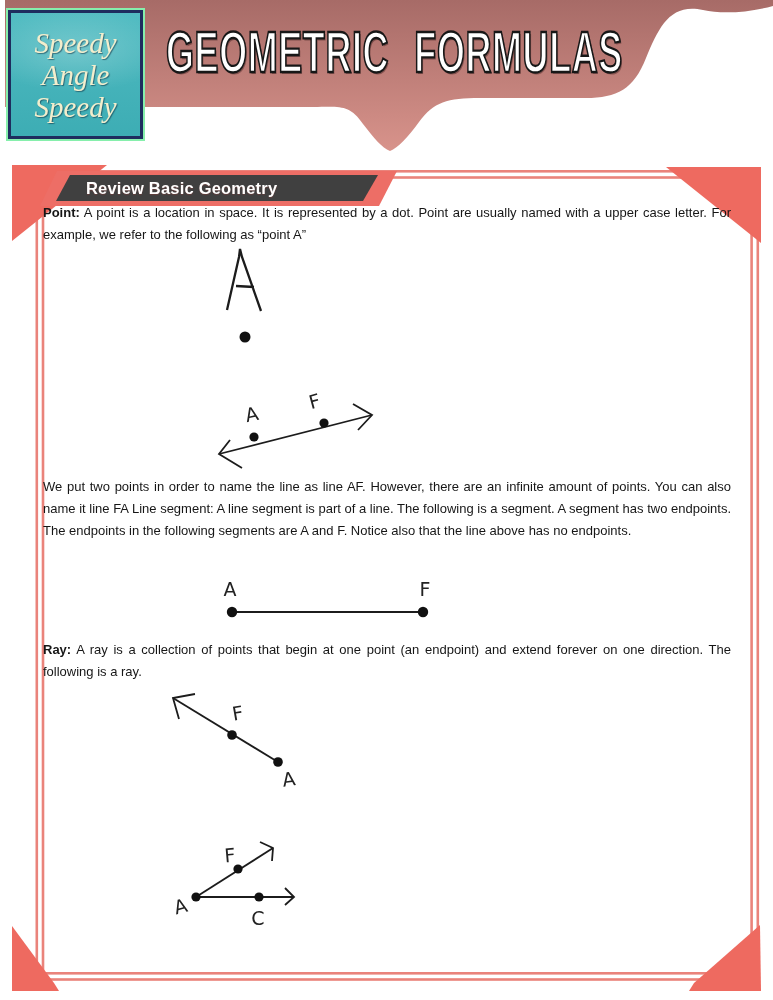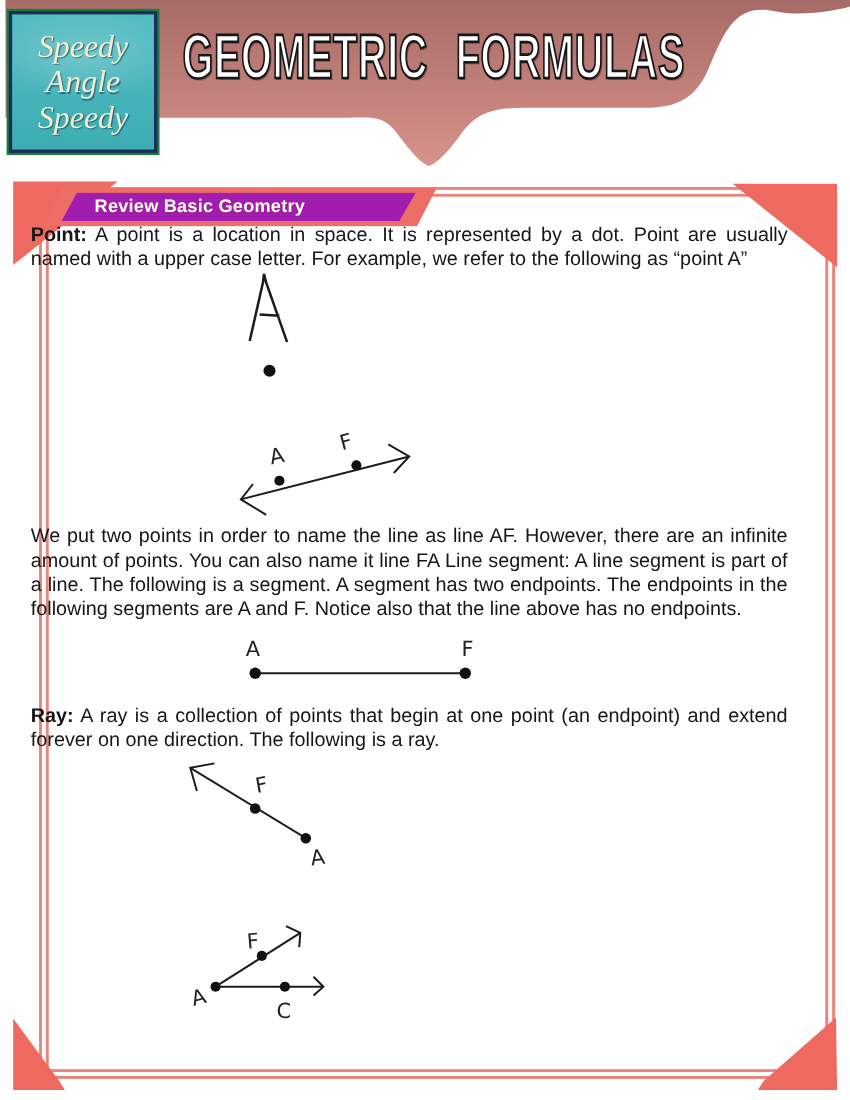--- a/index.html
+++ b/index.html
@@ -5,21 +5,21 @@
   html,body{margin:0;padding:0;background:#ffffff;}
   .page{
     position:relative;width:773px;height:1000px;background:#ffffff;
     font-family:"Liberation Sans", sans-serif;overflow:hidden;
   }
   .abs{position:absolute;}
   
   .header-svg{position:absolute;left:0;top:0;}
   .logo{
     position:absolute;left:6px;top:8px;width:139px;height:133px;
-    background:#15803d;padding:2px;box-sizing:border-box;
+    background:#86efac;padding:2px;box-sizing:border-box;
   }
   .logo-inner{
     width:100%;height:100%;box-sizing:border-box;
     border:3px solid #1e2d5e;
     background:
       radial-gradient(120% 55% at 50% 30%, rgba(255,255,255,0.22), rgba(255,255,255,0) 62%),
       linear-gradient(180deg,#52bcc2 0%,#45b3ba 55%,#3dadb4 100%);
     display:flex;flex-direction:column;justify-content:center;align-items:center;
   }
   .logo-line{
@@ -36,33 +36,33 @@
   }
   .title .w1{margin-right:40px;}
   
   .rb-dark{
     position:absolute;left:40px;top:171px;width:357px;height:35px;
     background:#ed6e66;
     clip-path:polygon(17px 0,357px 0,339px 35px,0 35px);
   }
   .rb-light{
     position:absolute;left:56px;top:175px;width:322px;height:26px;
-    background:#a21caf;
+    background:#404040;
     clip-path:polygon(14px 0,322px 0,307px 26px,0 26px);
     display:flex;align-items:center;
   }
   .rb-text{
     font-weight:bold;font-size:16.5px;color:#ffffff;
     padding-left:30px;letter-spacing:0.2px;
     text-shadow:0 1px 1px rgba(150,60,55,0.4);
   }
   
   .para{
-    position:absolute;left:28px;width:688px;
-    font-size:18px;line-height:22px;color:#161616;
+    position:absolute;left:43px;width:688px;
+    font-size:13px;line-height:22px;color:#161616;
     text-align:justify;
   }
   .para b{font-weight:bold;}
   
   .diag{position:absolute;}
   .diag path,.diag line,.diag polyline{stroke:#1c1c1c;fill:none;}
   .diag circle{fill:#111111;stroke:none;}
   .hand-label{
     font-family:"DejaVu Sans", sans-serif;font-size:19px;fill:#222222;
   }

